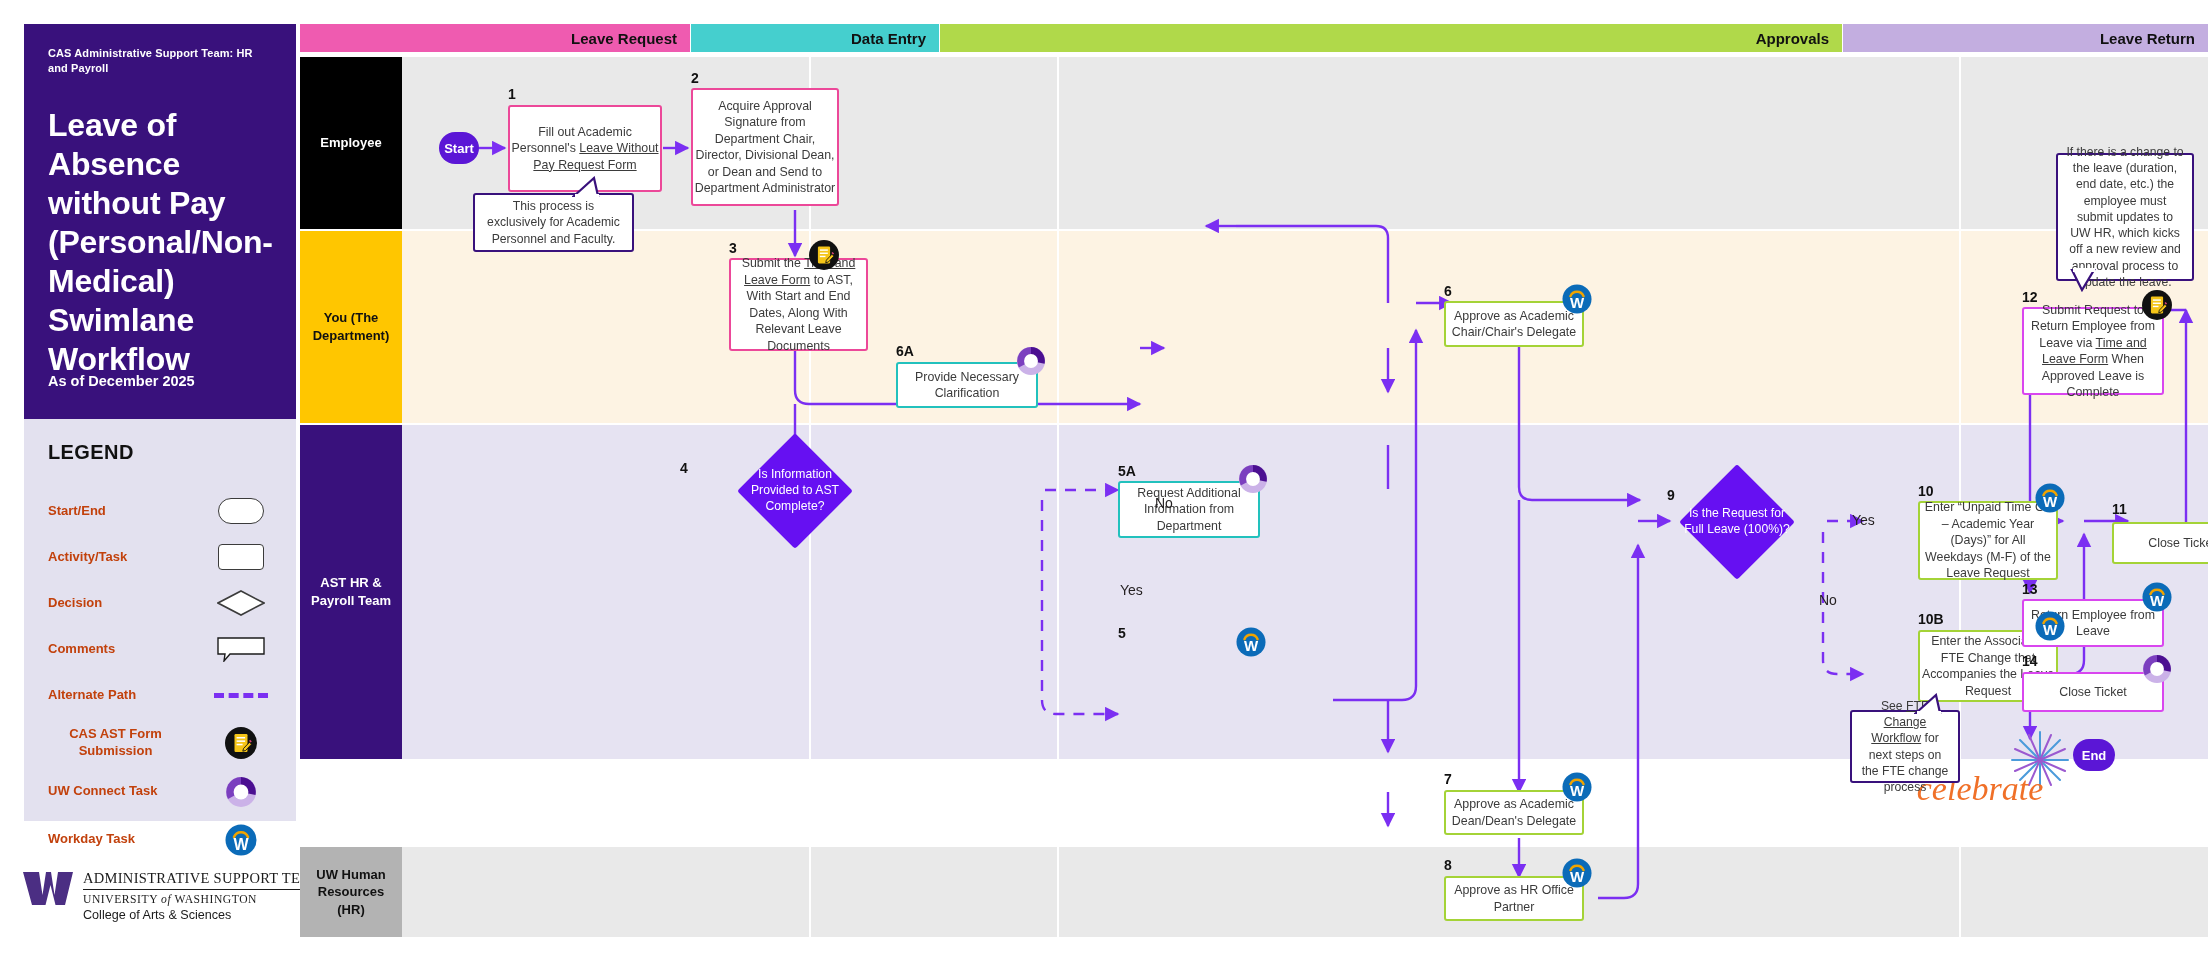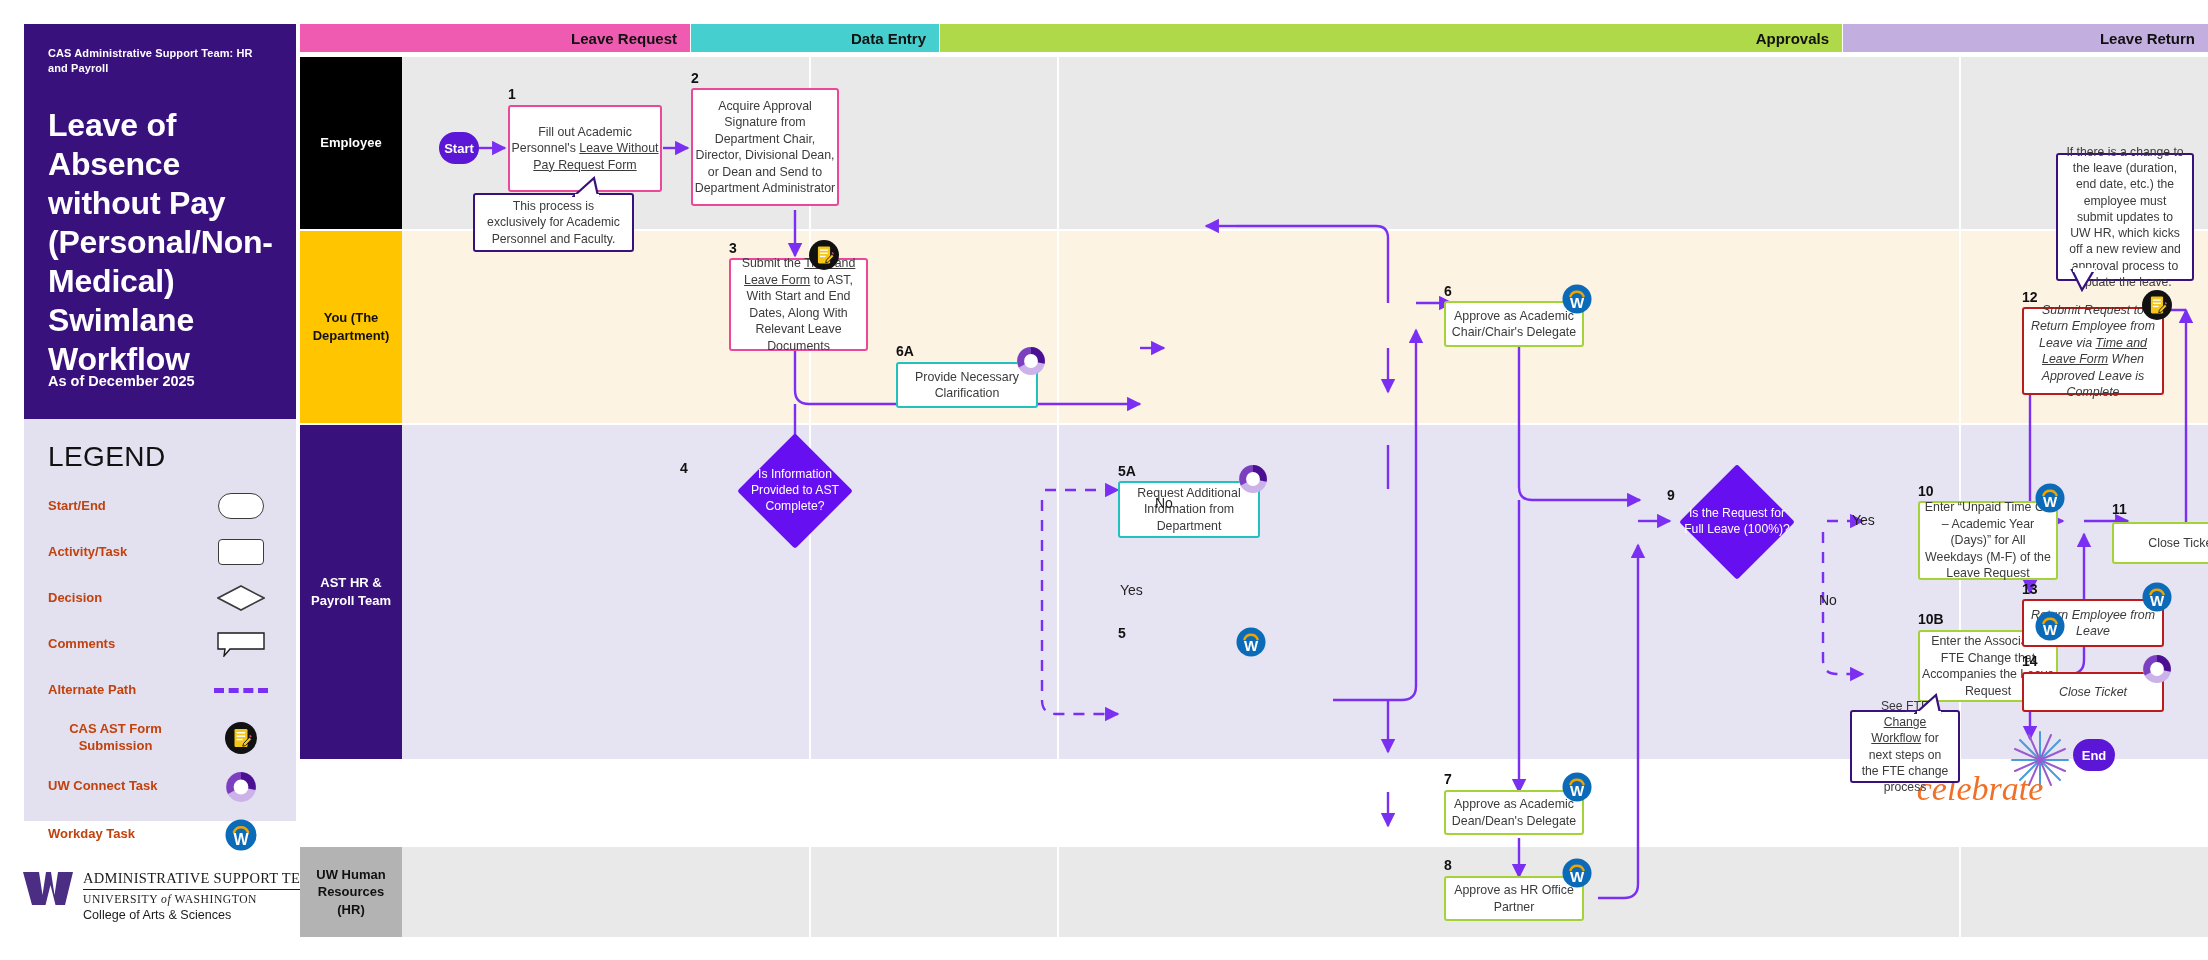--- a/index.html
+++ b/index.html
@@ -9,21 +9,21 @@
   
   #left-panel{position:absolute;left:0;top:0;width:300px;height:960px;background:#ffffff;}
   #title-card{position:absolute;left:24px;top:24px;width:272px;height:395px;background:#39117c;
               box-sizing:border-box;padding:22px 24px 0 24px;color:#fff;}
   #org-line{font-size:11px;font-weight:bold;line-height:1.35;letter-spacing:.1px;}
   #doc-title{font-size:32px;font-weight:bold;line-height:1.22;margin-top:30px;letter-spacing:-.2px;}
   #as-of{position:absolute;left:24px;bottom:30px;font-size:14.5px;font-weight:bold;}
 
   #legend-card{position:absolute;left:24px;top:419px;width:272px;height:402px;background:#e3e1ef;
                box-sizing:border-box;padding:22px 24px;}
-  #legend-title{font-size:28px;font-weight:normal;letter-spacing:.4px;margin-bottom:18px;color:#111;}
+  #legend-title{font-size:20px;font-weight:bold;letter-spacing:.4px;margin-bottom:32px;color:#111;}
   .legend-row{display:flex;align-items:center;justify-content:space-between;margin-bottom:16px;min-height:30px;}
   .legend-label{font-size:13px;font-weight:bold;color:#c2410c;line-height:1.3;max-width:135px;text-align:center;}
   .legend-art{width:62px;display:flex;justify-content:center;align-items:center;flex:none;}
 
   .sh-startend{width:44px;height:24px;border:1.6px solid #3b3b3b;border-radius:14px;background:#fff;}
   .sh-activity{width:44px;height:24px;border:1.6px solid #3b3b3b;border-radius:4px;background:#fff;}
   .sh-dash{width:54px;height:0;border-top:5px dashed #7b2ff2;}
 
   #uw-logo{position:absolute;left:22px;top:868px;width:270px;display:flex;align-items:flex-start;gap:9px;}
   #uw-w{flex:none;}
@@ -48,21 +48,21 @@
   .lane-col{position:absolute;top:0;height:100%;}
 
   
   .node{position:absolute;box-sizing:border-box;background:#fff;border-radius:3px;
         display:flex;align-items:center;justify-content:center;text-align:center;
         font-size:12.4px;line-height:1.33;color:#3b3b3b;padding:5px 0;z-index:6;}
   .num{position:absolute;font-size:14px;font-weight:bold;color:#111;z-index:7;}
   .b-pink{border:2px solid #ec4899;}
   .b-teal{border:2px solid #22c1bd;}
   .b-green{border:2px solid #a4d337;}
-  .b-lilac{border:2px solid #b91c1c;font-style:italic;}
+  .b-lilac{border:2px solid #d946ef;}
 
   .diamond{position:absolute;background:#6610f2;z-index:6;
            transform:rotate(45deg);border-radius:3px;}
   .diamond-txt{position:absolute;z-index:7;display:flex;align-items:center;justify-content:center;
                text-align:center;color:#fff;font-size:12.2px;line-height:1.3;pointer-events:none;}
 
   .pill{position:absolute;background:#5b16d6;color:#fff;border-radius:20px;z-index:8;
         display:flex;align-items:center;justify-content:center;font-size:13px;font-weight:bold;}
 
   .comment{position:absolute;background:#fff;border:2.2px solid #39117c;border-radius:3px;z-index:9;

